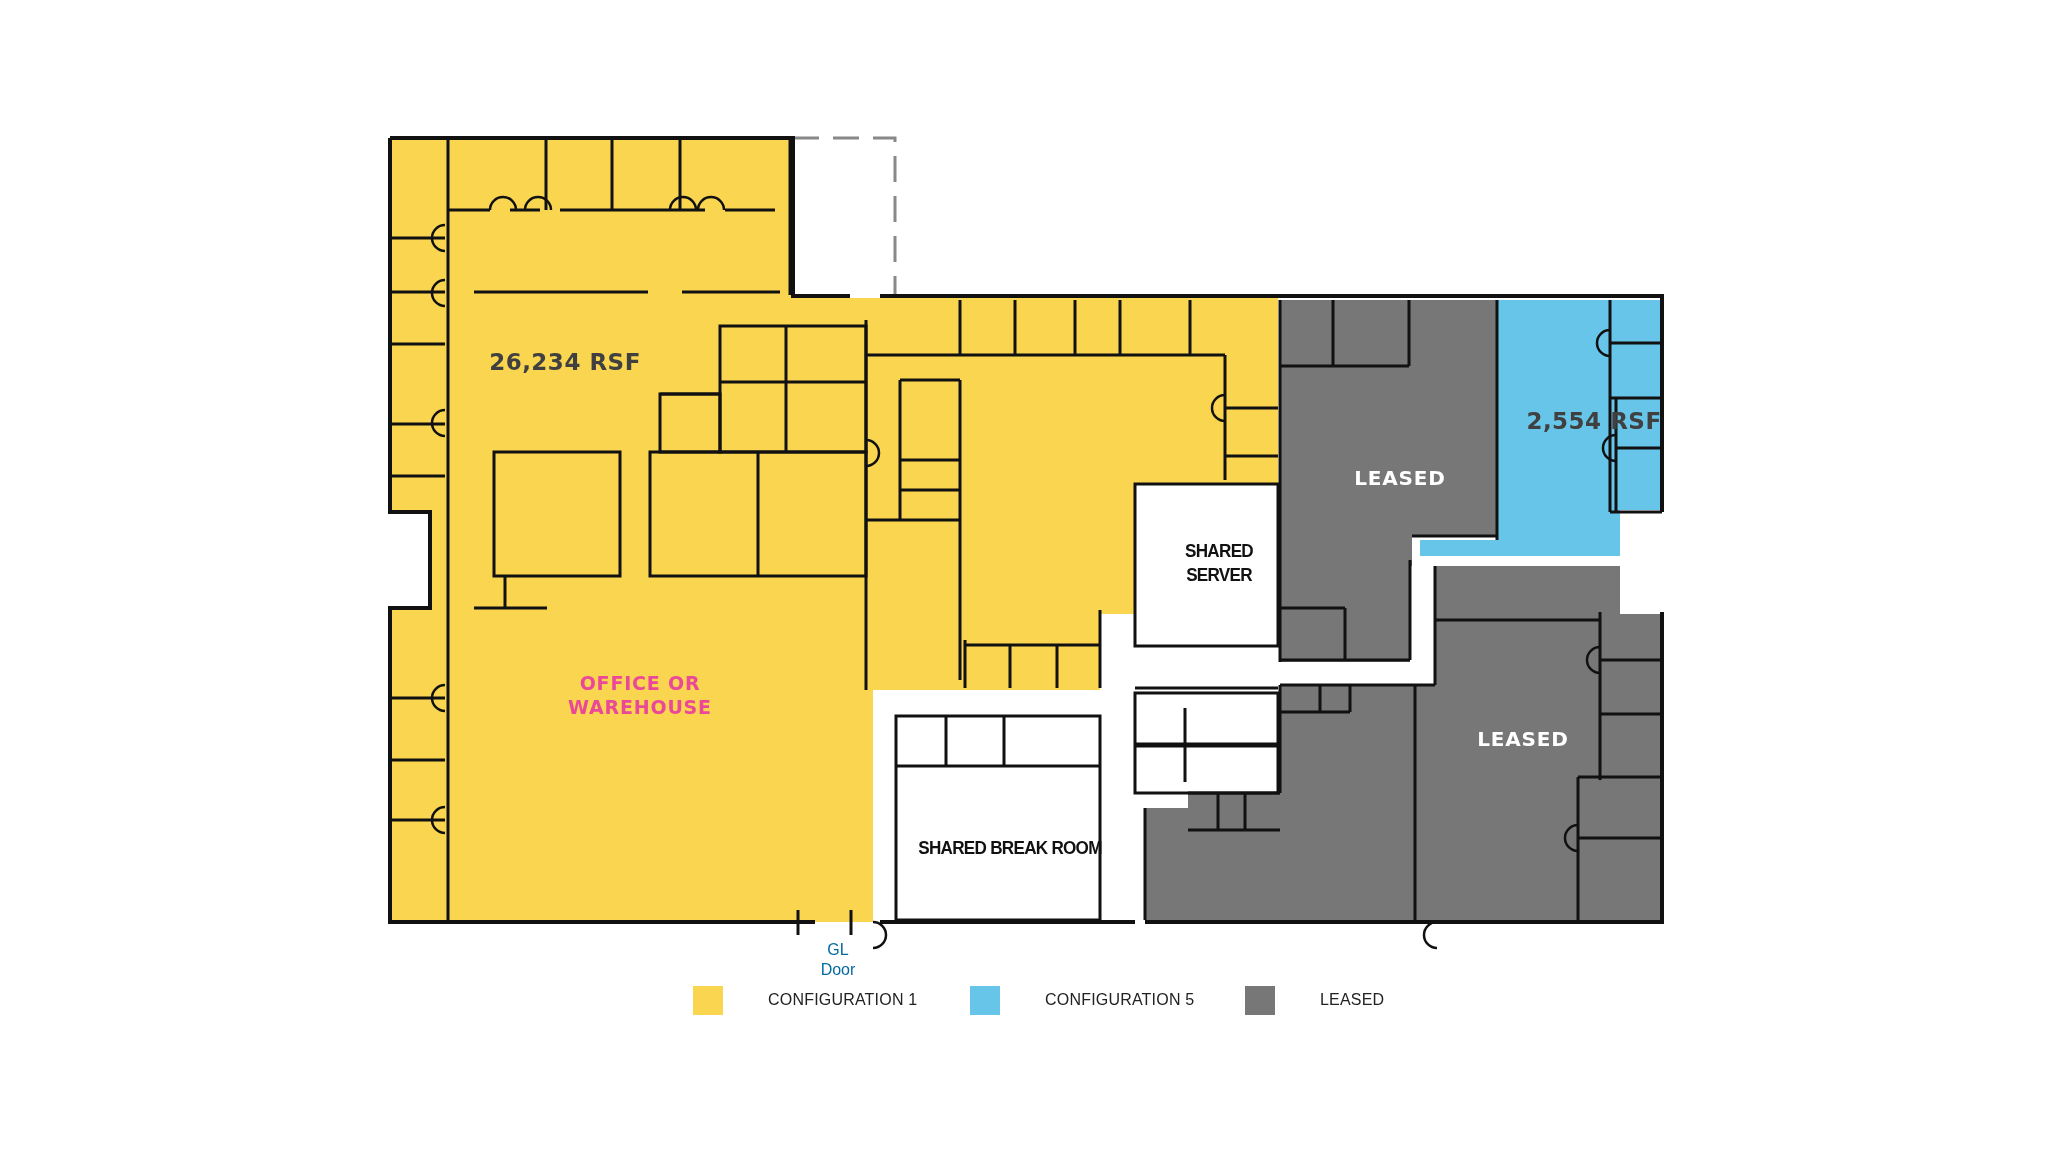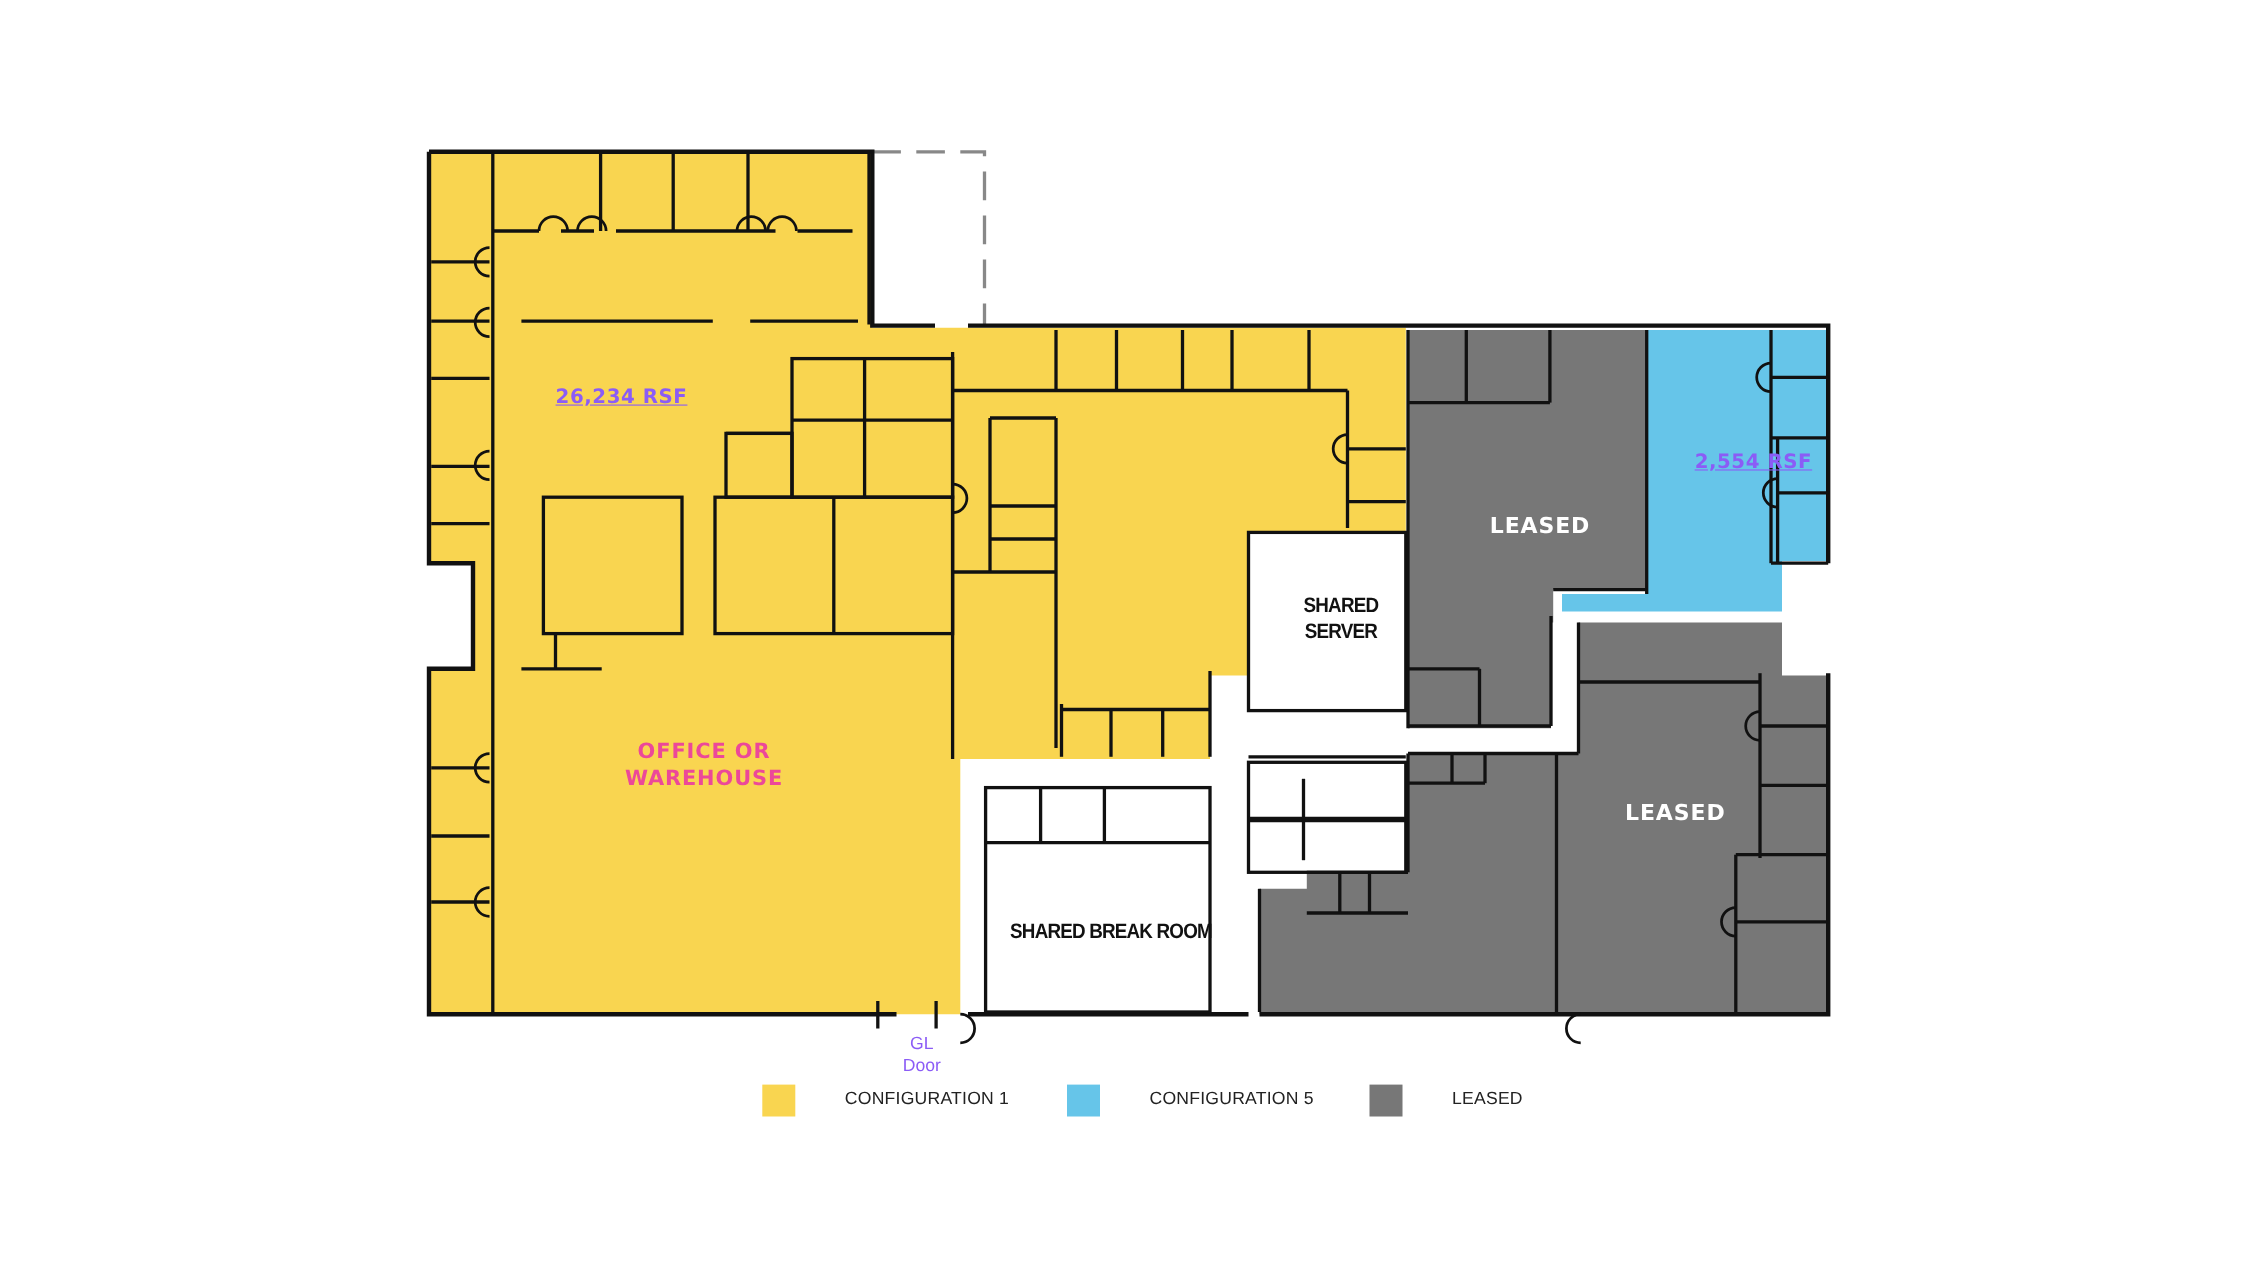--- a/index.html
+++ b/index.html
@@ -1,23 +1,23 @@
 <!DOCTYPE html>
 <html><head>
 <meta charset="utf-8">
 <style>
   html, body { margin: 0; padding: 0; background: #ffffff; }
   body { width: 2048px; height: 1152px; position: relative; overflow: hidden; font-family: "DejaVu Sans", sans-serif; }
   #plan { position: absolute; left: 0; top: 0; width: 2048px; height: 1152px; }
   .lbl { position: absolute; transform: translate(-50%, -50%); white-space: nowrap; text-align: center; line-height: 1.25; }
-  .lbl-area { font-family: "DejaVu Sans", sans-serif; font-size: 18px; font-weight: 600; color: #8b5cf6; letter-spacing: 0.5px; text-decoration: underline; }
+  .lbl-area { font-family: "DejaVu Sans", sans-serif; font-size: 23px; font-weight: 600; color: #404040; letter-spacing: 0.5px; }
   .lbl-zone { font-family: "DejaVu Sans", sans-serif; font-size: 19px; font-weight: 600; color: #ec4899; letter-spacing: 0.8px; }
   .lbl-leased { font-family: "DejaVu Sans", sans-serif; font-size: 20px; font-weight: 700; color: #ffffff; letter-spacing: 0.8px; }
   .lbl-shared { font-family: "Liberation Sans", sans-serif; font-size: 19px; font-weight: 700; color: #111; letter-spacing: -0.8px; transform: translate(-50%, -50%) scaleX(0.9); }
-  .lbl-gl { font-family: "Liberation Sans", sans-serif; font-size: 16px; color: #8b5cf6; }
+  .lbl-gl { font-family: "Liberation Sans", sans-serif; font-size: 16px; color: #0369a1; }
   .legend { position: absolute; top: 985px; left: 0; width: 2048px; height: 30px; }
   .legend-item { position: absolute; display: flex; align-items: center; height: 30px; gap: 20px; }
   .swatch { width: 30px; height: 29px; margin-right: 25px; }
   .legend-label { font-family: "Liberation Sans", sans-serif; font-size: 16px; color: #222; letter-spacing: 0.2px; }
 </style>
 </head>
 <body>
 
 <svg id="plan" viewBox="0 0 2048 1152" xmlns="http://www.w3.org/2000/svg">
 

